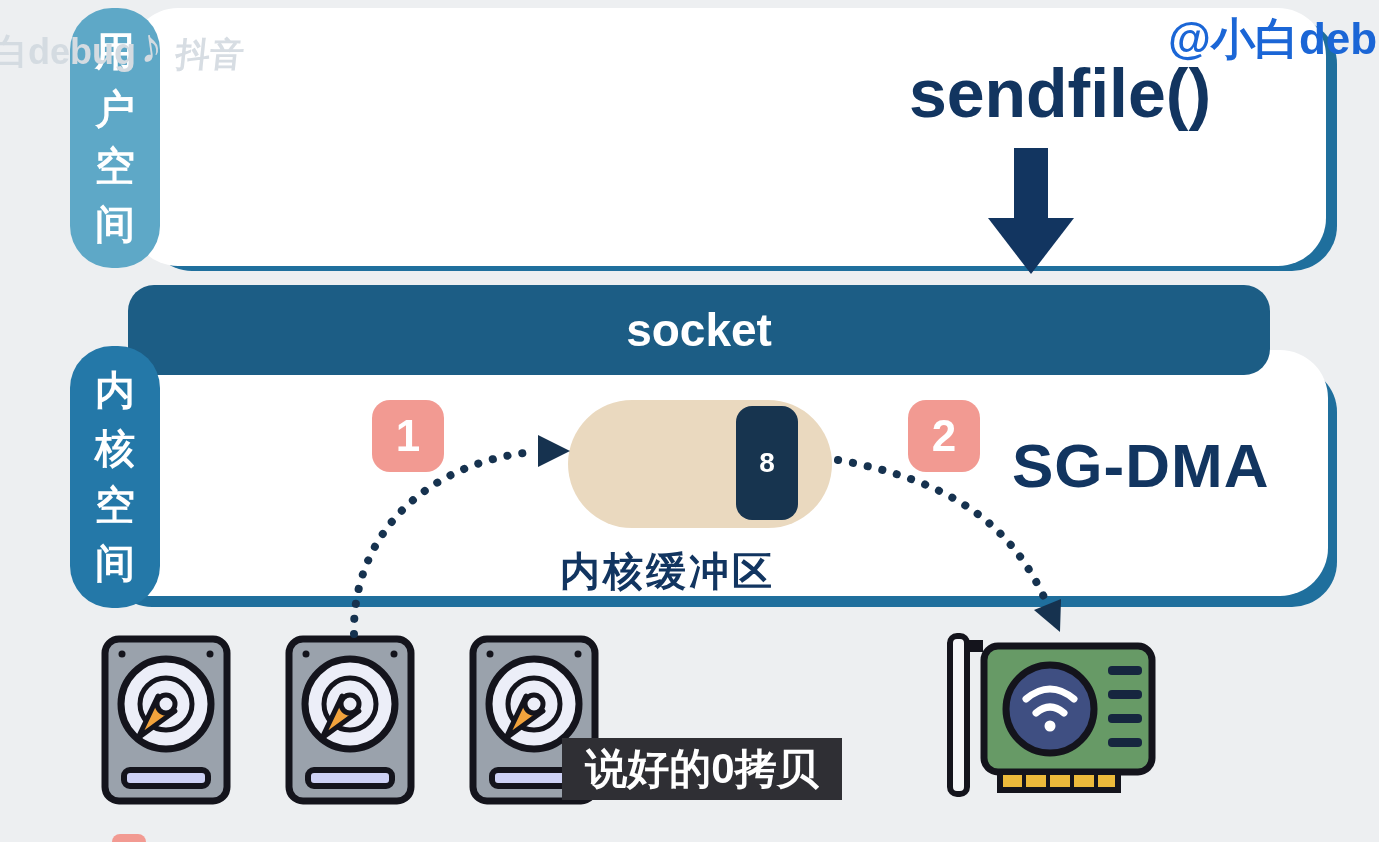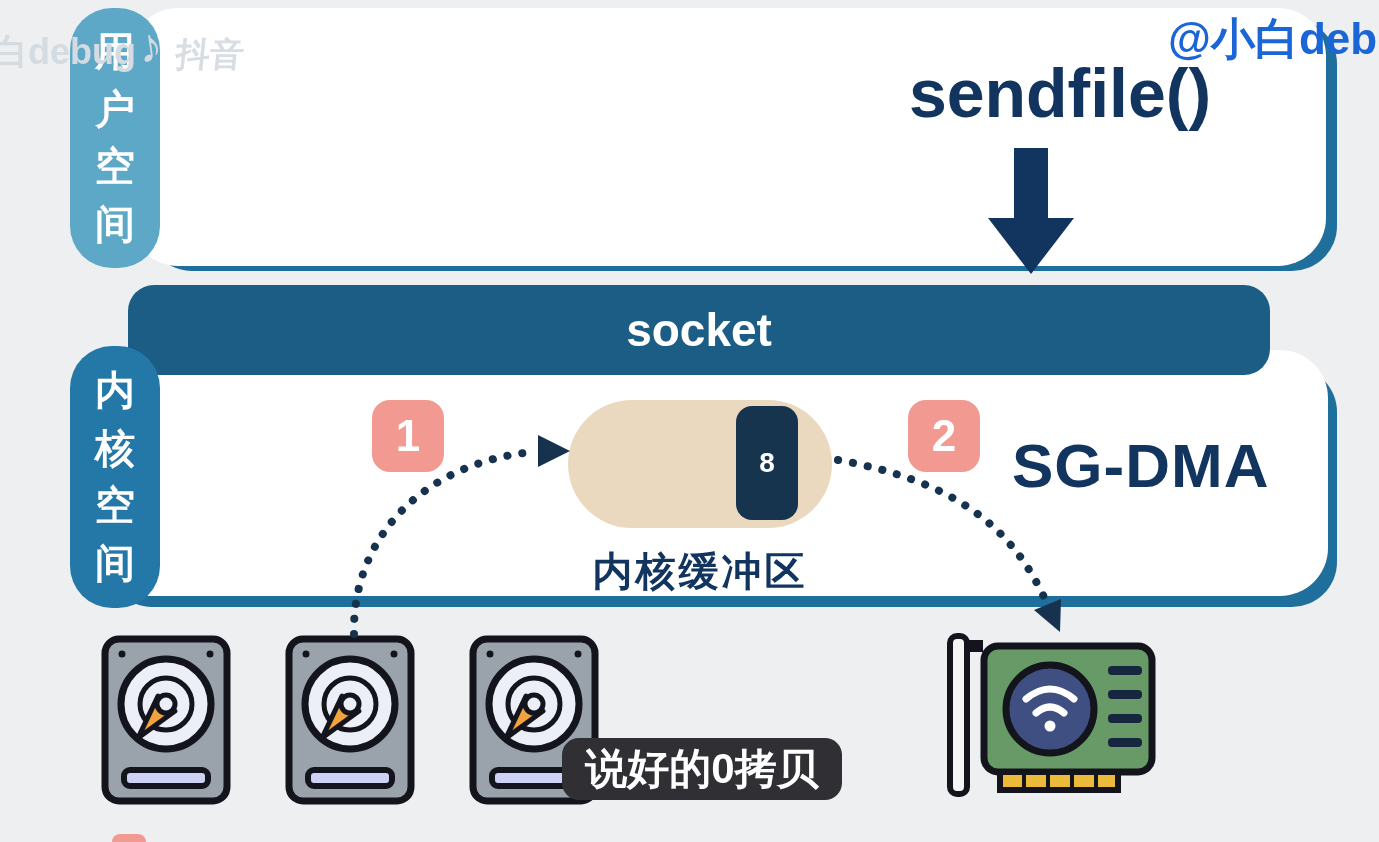--- a/index.html
+++ b/index.html
@@ -125,21 +125,20 @@
     font-size: 62px;
     font-weight: bold;
     letter-spacing: 1px;
     color: var(--c-navy-text, #123560);
     z-index: 4;
     margin-left: 12px;
   }
   .buffer-label {
     position: absolute;
     left: 560px; top: 544px; width: 280px;
-    text-align: center;
     font-size: 40px;
     font-weight: bold;
     letter-spacing: 3px;
     color: var(--c-navy-text, #123560);
     z-index: 4;
   }
 
   .arrows {
     position: absolute;
     left: 0; top: 0; width: 1379px; height: 842px;
@@ -158,21 +157,21 @@
   .disk { position: absolute; top: 634px; z-index: 3; }
   .disk1 { left: 100px; }
   .disk2 { left: 284px; }
   .disk3 { left: 468px; }
   .nic { position: absolute; left: 938px; top: 624px; z-index: 3; }
 
   .caption {
     position: absolute;
     left: 562px; top: 738px; width: 280px; height: 62px;
     background: var(--c-caption-bg, #2f2f34);
-    border-radius: 17px;
+    border-radius: 0;
     display: flex; align-items: center; justify-content: center;
     color: #ffffff;
     font-size: 42px;
     font-weight: bold;
     z-index: 6;
   }
 
   .wm-left {
     position: absolute;
     left: -8px; top: 28px;

